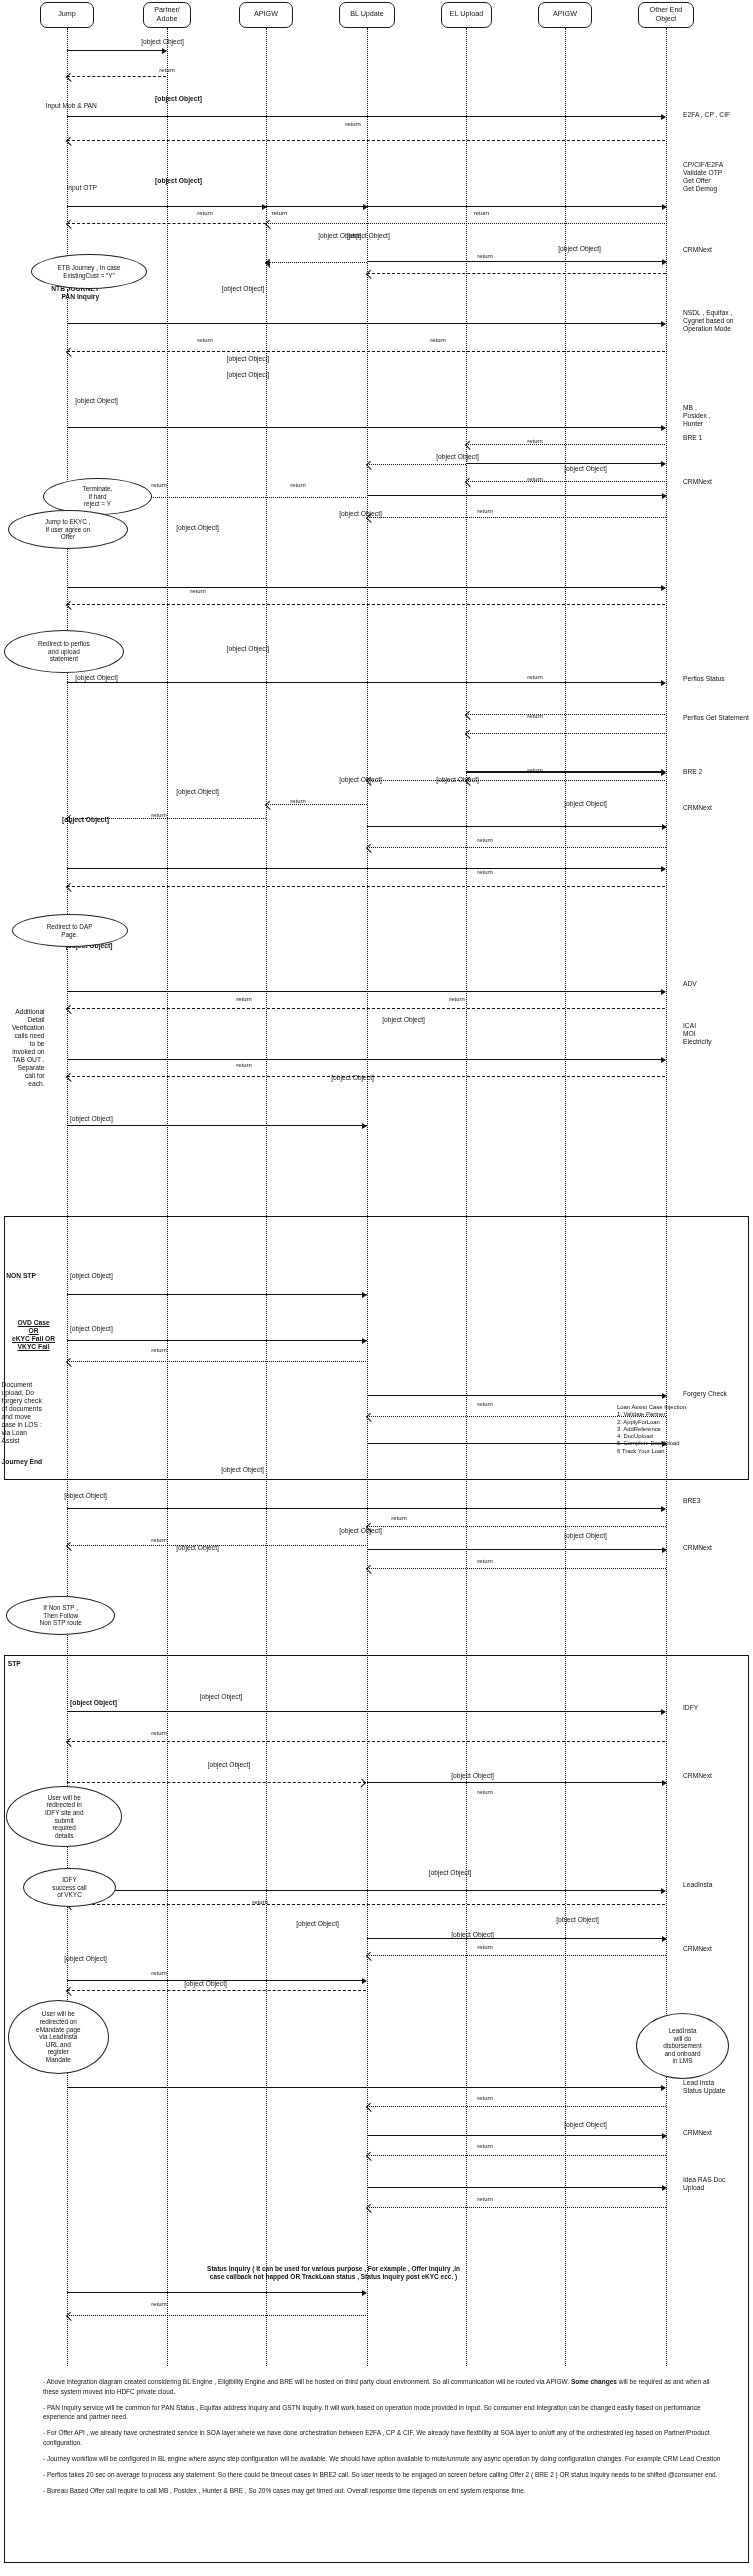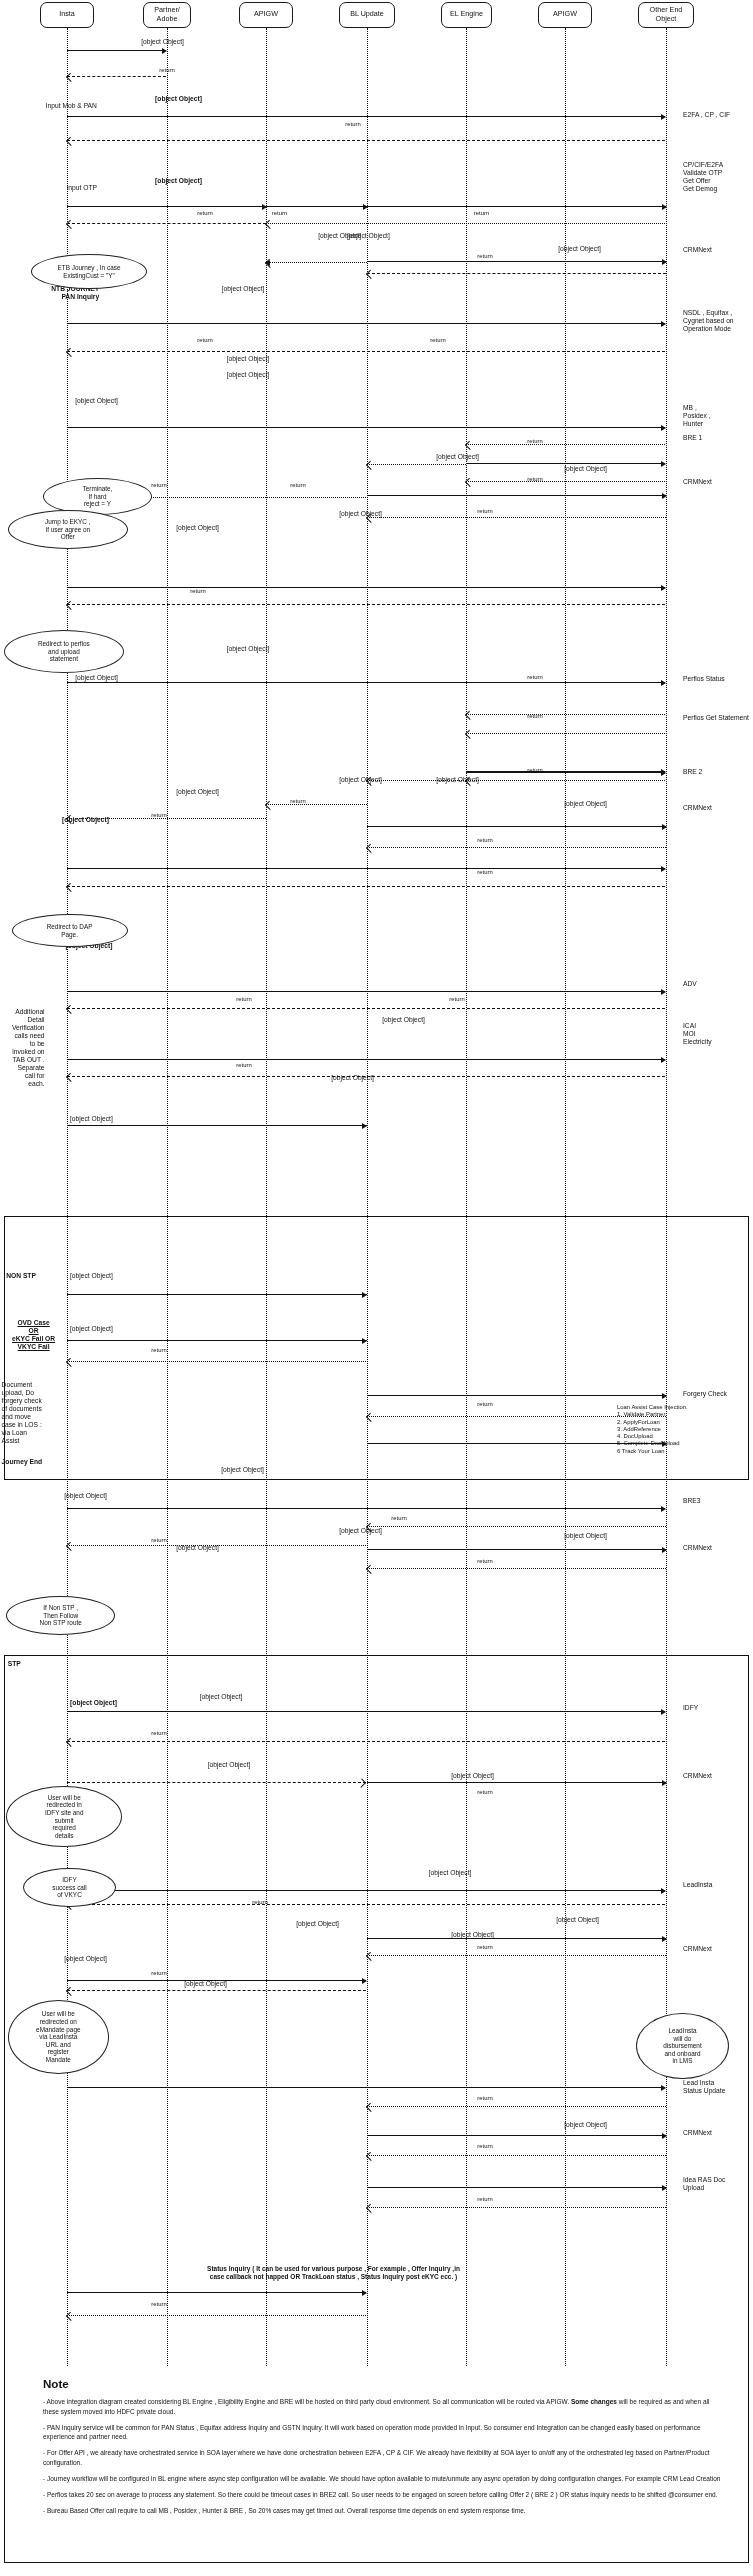--- a/index.html
+++ b/index.html
@@ -143,30 +143,30 @@
     color:#111;
     margin-bottom:6.2px;
     white-space:pre-wrap;
   }
   .note-line b{font-weight:bold;}
 </style>
 </head>
 <body>
 
 <div id="page">
-    <div class="actor-box" style="left: 40px; top: 1.6px; width: 54px; height: 26px; white-space: pre-line;">Insta</div>
+    <div class="actor-box" style="left: 40px; top: 1.6px; width: 54px; height: 26px; white-space: pre-line;">Jump</div>
     <div class="lifeline" style="left: 67px; top: 28px; height: 2338px;"></div>
     <div class="actor-box" style="left: 143px; top: 1.6px; width: 48px; height: 26px; white-space: pre-line;">Partner/
 Adobe</div>
     <div class="lifeline" style="left: 167px; top: 28px; height: 2338px;"></div>
     <div class="actor-box" style="left: 239px; top: 1.6px; width: 54px; height: 26px; white-space: pre-line;">APIGW</div>
     <div class="lifeline" style="left: 266px; top: 28px; height: 2338px;"></div>
     <div class="actor-box" style="left: 339px; top: 1.6px; width: 56px; height: 26px; white-space: pre-line;">BL Update</div>
     <div class="lifeline" style="left: 367px; top: 28px; height: 2338px;"></div>
-    <div class="actor-box" style="left: 441px; top: 1.6px; width: 51px; height: 26px; white-space: pre-line;">EL Engine</div>
+    <div class="actor-box" style="left: 441px; top: 1.6px; width: 51px; height: 26px; white-space: pre-line;">EL Upload</div>
     <div class="lifeline" style="left: 466px; top: 28px; height: 2338px;"></div>
     <div class="actor-box" style="left: 538px; top: 1.6px; width: 54px; height: 26px; white-space: pre-line;">APIGW</div>
     <div class="lifeline" style="left: 565px; top: 28px; height: 2338px;"></div>
     <div class="actor-box" style="left: 638px; top: 1.6px; width: 56px; height: 26px; white-space: pre-line;">Other End
 Object</div>
     <div class="lifeline" style="left: 666px; top: 28px; height: 2338px;"></div>
     <div class="txt" style="left: 116px; top: 38px; width: 93px;">[object Object]</div>
     <div class="msg" style="left: 67px; top: 50px; width: 99px;">
       <div class="arrowhead right"></div>
     </div>
@@ -574,21 +574,20 @@
     <div class="txt" style="left: 70px; top: 2265px; width: 527px; font-weight: bold; font-size: 6.5px;">Status Inquiry ( It can be used for various purpose , For example , Offer Inquiry ,in
 case callback not happed OR TrackLoan status , Status Inquiry post eKYC ecc. )</div>
     <div class="msg" style="left: 67px; top: 2292px; width: 299px;">
       <div class="arrowhead right"></div>
     </div>
     <div class="txt ret" style="left: 132px; top: 2300px; width: 54px;">return</div>
     <div class="msg dotted" style="left: 67px; top: 2315px; width: 299px;">
       <div class="arrowhead open-left"></div>
     </div>
     <div class="note-wrap" style="top: 2377px;">
-      <div class="note-title">Note</div>
       <div class="note-line">- Above integration diagram created considering BL Engine , Eligibility Engine and BRE will be hosted on third party cloud environment. So all communication will be routed via APIGW. <b>Some changes</b> will be required as and when all these system moved into HDFC private cloud.</div>
       <div class="note-line">- PAN Inquiry service will be common for PAN Status , Equifax address Inquiry and GSTN Inquiry. It will work based on operation mode provided in Input. So consumer end Integration can be changed easily based on performance experience and partner need.</div>
       <div class="note-line">- For Offer API , we already have orchestrated service in SOA layer where we have done orchestration between E2FA , CP &amp; CIF. We already have flexibility at SOA layer to on/off any of the orchestrated leg based on Partner/Product configuration.</div>
       <div class="note-line">- Journey workflow will be configured in BL engine where async step configuration will be available. We should have option available to mute/unmute any async operation by doing configuration changes. For example CRM Lead Creation</div>
       <div class="note-line">- Perfios takes 20 sec on average to process any statement. So there could be timeout cases in BRE2 call. So user needs to be engaged on screen before calling Offer 2 ( BRE 2 ) OR status inquiry needs to be shifted @consumer end.</div>
       <div class="note-line">- Bureau Based Offer call require to call MB , Posidex , Hunter &amp; BRE , So 20% cases may get timed out. Overall response time depends on end system response time.</div>
     </div>
   </div>
 
 

